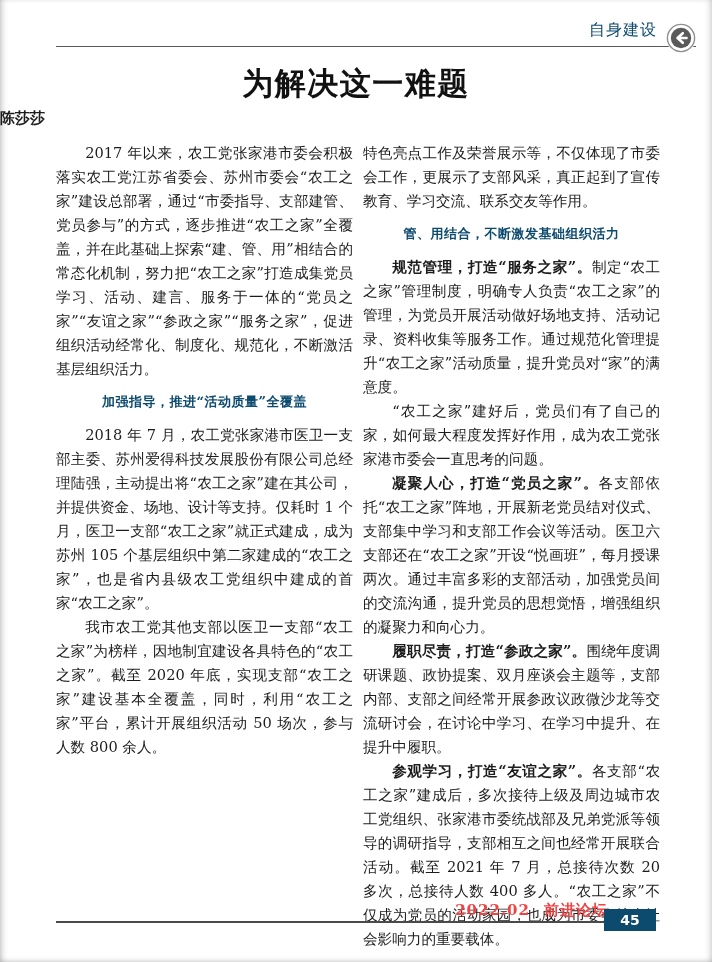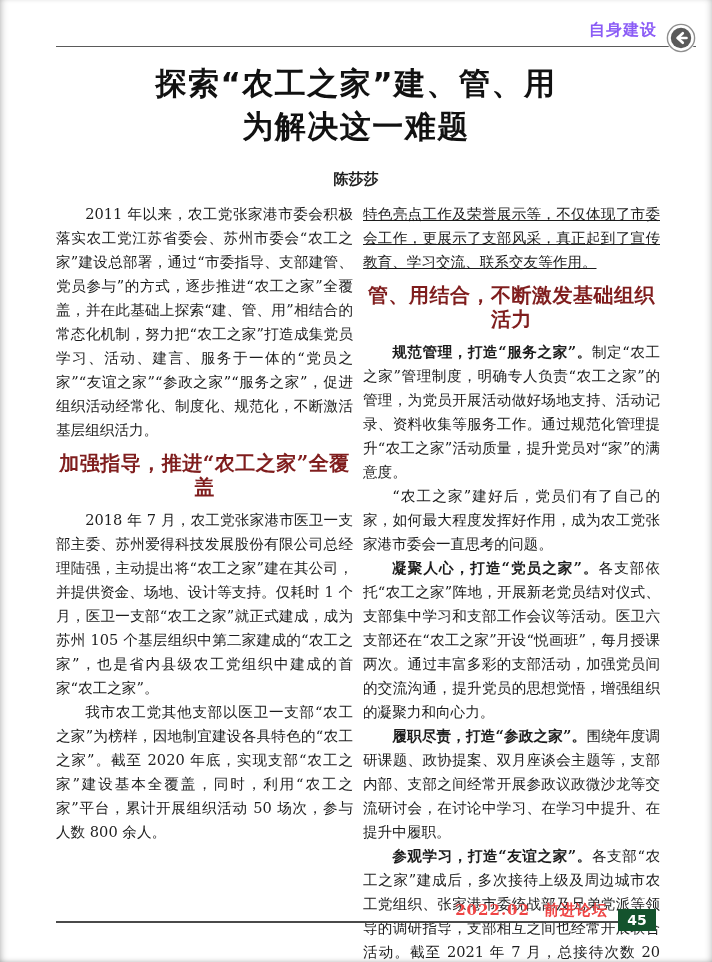--- a/index.html
+++ b/index.html
@@ -10,51 +10,51 @@
                 inset -5px 0 7px -4px rgba(0,0,0,.22),
                 inset 0 -4px 6px -4px rgba(0,0,0,.18);
   }
   
   .page-header{
     position:absolute; top:0; left:56px; right:16px; height:46px;
     border-bottom:1.5px solid #5a5a5a;
     display:flex; justify-content:flex-end; align-items:flex-end; gap:9px;
   }
   .section-label{
-    font-family:"DejaVu Sans", sans-serif; font-weight:bold;
-    font-size:16px; color:#8b5cf6; margin-bottom:5px; letter-spacing:1px;
+    font-family:"DejaVu Sans", sans-serif; font-weight:normal;
+    font-size:16px; color:#0c4a6e; margin-bottom:5px; letter-spacing:1px;
   }
   .header-badge{ width:30px; height:30px; margin-bottom:-7px; background:#fff; border-radius:50%; }
   
   .main{ padding-top:62px; }
   .title{
     text-align:center; font-family:"DejaVu Sans", sans-serif; font-weight:bold;
     font-size:31px; line-height:43px; letter-spacing:1.5px; color:#111;
   }
-  .author{ text-align:center; margin-top:22px; font-size:15px; font-weight:bold; }
+  .author{ margin-top:4px; font-size:15px; font-weight:bold; }
   
   .body-columns{ display:flex; gap:10px; padding:0 52px 0 56px; margin-top:13px; }
   .col{ flex:1; min-width:0; text-align:justify; font-size:14.6px; line-height:24px; }
   .para{ margin:0; text-indent:2em; }
-  .para.noindent{ text-indent:0;text-decoration:underline; }
+  .para.noindent{ text-indent:0; }
   .subhead{
     margin:9px 0; text-align:center; text-indent:0;
-    font-size:20px; font-weight:bold; letter-spacing:.5px; color:#7f1d1d;
+    font-size:13px; font-weight:bold; letter-spacing:.5px; color:#0c4a6e;
   }
   .lead{ font-weight:bold; }
   
   .page-footer{ position:absolute; left:56px; right:56px; top:899px; height:34px; }
   .footer-rule{ position:absolute; left:0; right:36px; top:22px; height:1.5px; background:#4a4a4a; }
   .footer-meta{
     position:absolute; right:48px; top:2px; font-size:15px; font-weight:bold;
     letter-spacing:1px; display:flex; gap:14px; color:#ef4444;
   }
   .page-badge{
-    position:absolute; right:0; top:10px; width:38px; height:22px;
-    background:#14532d; color:#fff; font-weight:bold; font-size:14px;
+    position:absolute; right:0; top:10px; width:52px; height:22px;
+    background:#0c4a6e; color:#fff; font-weight:bold; font-size:14px;
     display:flex; align-items:center; justify-content:center;
     font-family:"DejaVu Sans", sans-serif;
   }
 </style>
 </head>
 <body>
 
 <div class="page">
 
   <div class="page-header">
@@ -65,29 +65,28 @@
         <circle cx="15" cy="15" r="10.2" fill="#5a5a5a"></circle>
         <path d="M16.8 10.2 L11.6 15 L16.8 19.8" fill="none" stroke="#ffffff" stroke-width="2.6" stroke-linecap="round" stroke-linejoin="round"></path>
         <line x1="12" y1="15" x2="20.5" y2="15" stroke="#ffffff" stroke-width="2.6" stroke-linecap="round"></line>
       </svg>
     </span>
   </div>
 
   <div class="main">
 
     <div class="title">
-      <div>探索“农工之家”建、管、用</div>
       <div>为解决这一难题</div>
     </div>
     <div class="author">陈莎莎</div>
 
     <div class="body-columns">
       <div class="col">
-          <p class="para">2011 年以来，农工党张家港市委会积极落实农工党江苏省委会、苏州市委会“农工之家”建设总部署，通过“市委指导、支部建管、党员参与”的方式，逐步推进“农工之家”全覆盖，并在此基础上探索“建、管、用”相结合的常态化机制，努力把“农工之家”打造成集党员学习、活动、建言、服务于一体的“党员之家”“友谊之家”“参政之家”“服务之家”，促进组织活动经常化、制度化、规范化，不断激活基层组织活力。</p>
-          <p class="subhead">加强指导，推进“农工之家”全覆盖</p>
+          <p class="para">2017 年以来，农工党张家港市委会积极落实农工党江苏省委会、苏州市委会“农工之家”建设总部署，通过“市委指导、支部建管、党员参与”的方式，逐步推进“农工之家”全覆盖，并在此基础上探索“建、管、用”相结合的常态化机制，努力把“农工之家”打造成集党员学习、活动、建言、服务于一体的“党员之家”“友谊之家”“参政之家”“服务之家”，促进组织活动经常化、制度化、规范化，不断激活基层组织活力。</p>
+          <p class="subhead">加强指导，推进“活动质量”全覆盖</p>
           <p class="para">2018 年 7 月，农工党张家港市医卫一支部主委、苏州爱得科技发展股份有限公司总经理陆强，主动提出将“农工之家”建在其公司，并提供资金、场地、设计等支持。仅耗时 1 个月，医卫一支部“农工之家”就正式建成，成为苏州 105 个基层组织中第二家建成的“农工之家”，也是省内县级农工党组织中建成的首家“农工之家”。</p>
           <p class="para">我市农工党其他支部以医卫一支部“农工之家”为榜样，因地制宜建设各具特色的“农工之家”。截至 2020 年底，实现支部“农工之家”建设基本全覆盖，同时，利用“农工之家”平台，累计开展组织活动 50 场次，参与人数 800 余人。</p>
         </div>
       <div class="col">
           <p class="para noindent">特色亮点工作及荣誉展示等，不仅体现了市委会工作，更展示了支部风采，真正起到了宣传教育、学习交流、联系交友等作用。</p>
           <p class="subhead">管、用结合，不断激发基础组织活力</p>
           <p class="para"><b class="lead">规范管理，打造“服务之家”。</b>制定“农工之家”管理制度，明确专人负责“农工之家”的管理，为党员开展活动做好场地支持、活动记录、资料收集等服务工作。通过规范化管理提升“农工之家”活动质量，提升党员对“家”的满意度。</p>
           <p class="para">“农工之家”建好后，党员们有了自己的家，如何最大程度发挥好作用，成为农工党张家港市委会一直思考的问题。</p>
           <p class="para"><b class="lead">凝聚人心，打造“党员之家”。</b>各支部依托“农工之家”阵地，开展新老党员结对仪式、支部集中学习和支部工作会议等活动。医卫六支部还在“农工之家”开设“悦画班”，每月授课两次。通过丰富多彩的支部活动，加强党员间的交流沟通，提升党员的思想觉悟，增强组织的凝聚力和向心力。</p>
           <p class="para"><b class="lead">履职尽责，打造“参政之家”。</b>围绕年度调研课题、政协提案、双月座谈会主题等，支部内部、支部之间经常开展参政议政微沙龙等交流研讨会，在讨论中学习、在学习中提升、在提升中履职。</p>

